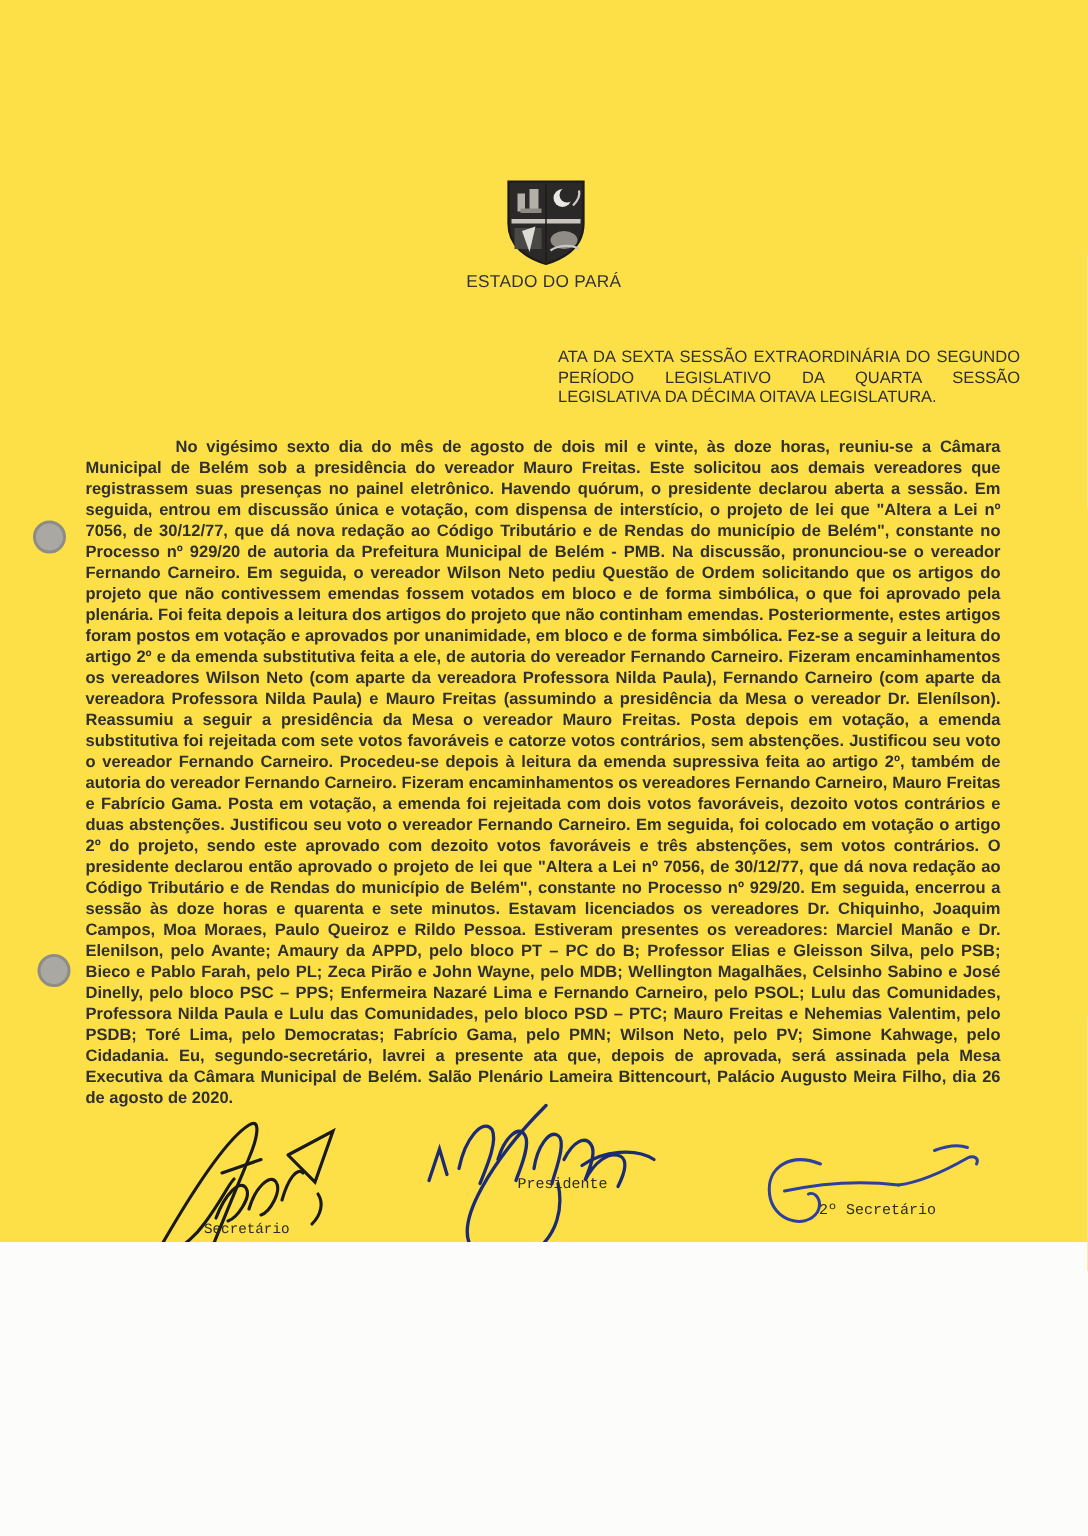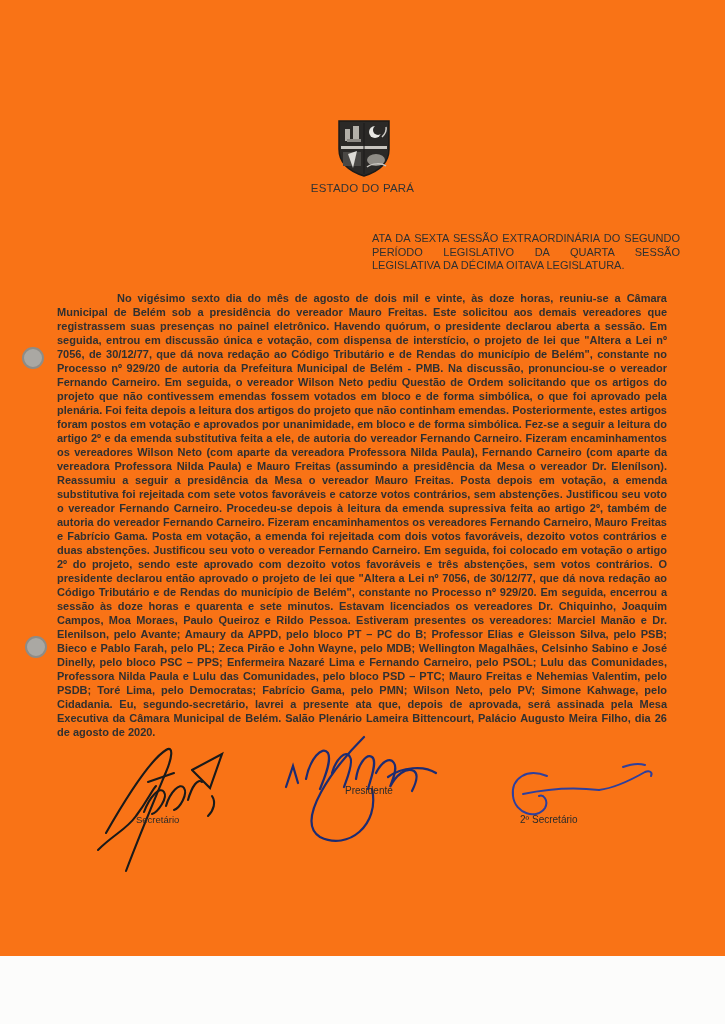--- a/index.html
+++ b/index.html
@@ -3,21 +3,21 @@
 <meta charset="utf-8">
 <style>
   html,body{margin:0;padding:0;}
   body{
     width:725px;height:1024px;
     background:#fcfcfb;
     font-family:"Liberation Sans", sans-serif;
     color:#2e2e2e;
     -webkit-text-size-adjust:none;
   }
-  .page{position:relative;width:725px;height:956px;overflow:hidden;background:#f97316;}
+  .page{position:relative;width:725px;height:828px;overflow:hidden;background:#fde047;}
 
   
   .hole{position:absolute;width:22px;height:22px;border-radius:50%;
         background:#aaa8a3;border:2px solid #8e8c87;box-sizing:border-box;}
   .hole-1{left:22px;top:347px;}
   .hole-2{left:25px;top:636px;}
 
   
   .emblem{position:absolute;left:334px;top:119px;width:60px;height:58px;}
 
@@ -28,29 +28,29 @@
   
   .title{position:absolute;left:372px;top:232px;width:308px;
          font-size:11px;line-height:13.6px;text-align:justify;color:#303030;}
 
   
   .bodytext{position:absolute;left:57px;top:291px;width:610px;
             font-size:11px;line-height:14px;text-align:justify;
             text-indent:60px;color:#303030;font-weight:bold;}
 
   
-  .sig{position:absolute;}
+  .sig{position:absolute;font-family:Liberation Mono, monospace;}
   .sig svg{position:absolute;left:0;top:0;overflow:visible;}
   .sig-label{position:absolute;font-size:10px;color:#2b2b2b;white-space:nowrap;}
   .sig1{left:92px;top:738px;width:150px;height:135px;}
   .sig1 .sig-label{left:44px;top:76px;font-size:9.5px;}
   .sig2{left:276px;top:733px;width:165px;height:112px;}
   .sig2 .sig-label{left:69px;top:52px;}
   .sig3{left:503px;top:760px;width:155px;height:70px;}
-  .sig3 .sig-label{left:17px;top:42px;margin-top:12px;}
+  .sig3 .sig-label{left:43px;top:42px;}
 </style>
 </head>
 <body>
 
 <div class="page">
 
   <div class="hole hole-1"></div>
   <div class="hole hole-2"></div>
 
   <div class="emblem">

